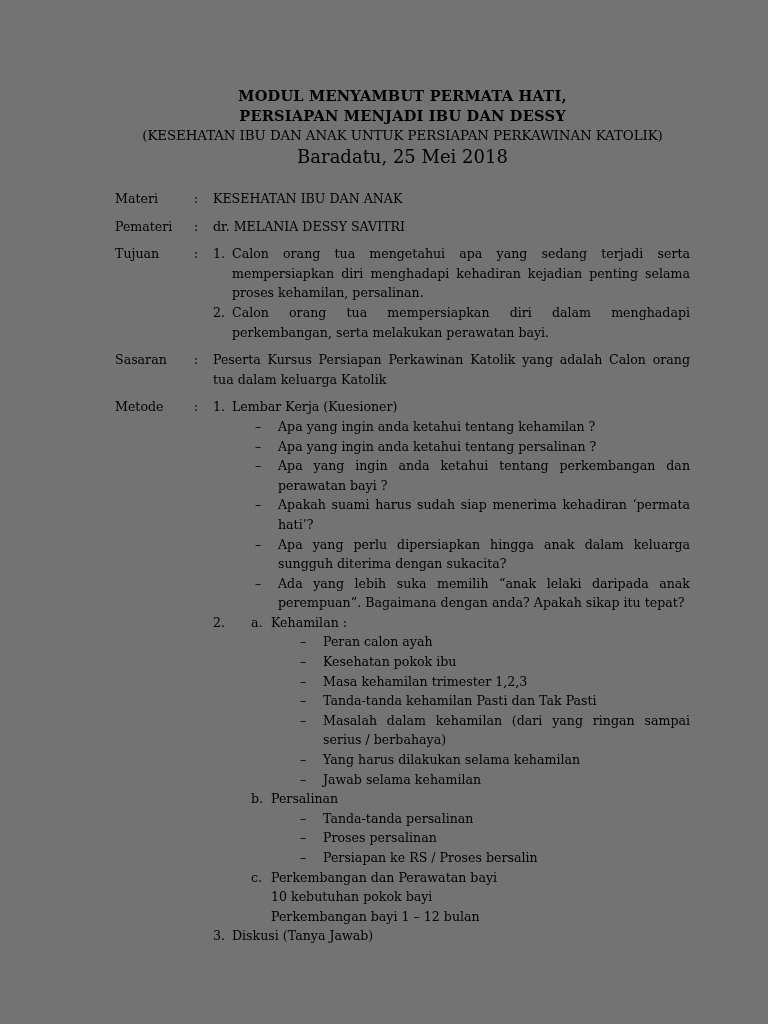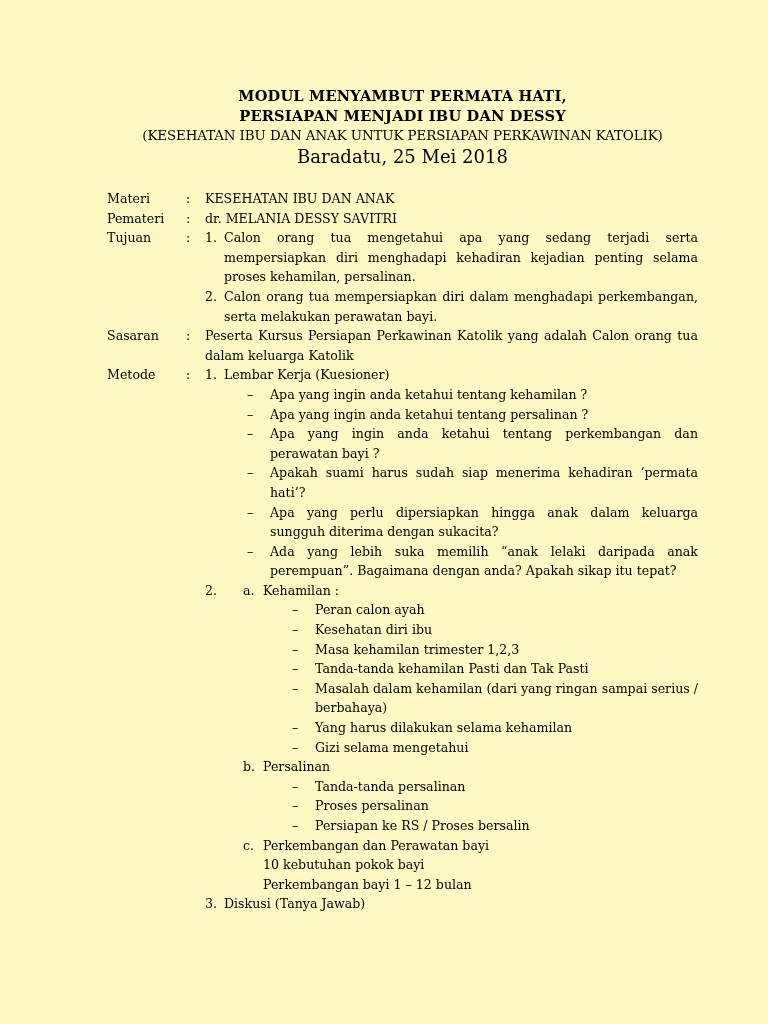--- a/index.html
+++ b/index.html
@@ -15,21 +15,21 @@
     color: #000000;
     -webkit-font-smoothing: antialiased;
   }
 
   .page {
     position: relative;
     width: 768px;
     height: 1024px;
     box-sizing: border-box;
     padding: 86px 70px 40px 107px;
-    background: #fef9c3;
+    background: #737373;
   }
 
   
   .title-block {
     text-align: center;
     margin: 0 0 22px 0;
   }
   .doc-title {
     font-weight: bold;
     font-size: 14.6px;
@@ -52,21 +52,21 @@
   }
 
   
   .fields {
     font-size: 12.6px;
     line-height: 19.6px;
   }
   .field-row {
     display: flex;
     align-items: flex-start;
-    margin: 0;
+    margin: 8px;
   }
   .field-label {
     flex: 0 0 79px;
     width: 79px;
   }
   .field-colon {
     flex: 0 0 19px;
     width: 19px;
   }
   .field-value {
@@ -213,41 +213,41 @@
                   <div class="marker alpha">a.</div>
                   <div class="li-body">
                     <div class="plain-line">Kehamilan :</div>
                     <div class="lst indent-dash-2">
                       <div class="li">
                         <div class="marker dash">–</div>
                         <div class="li-body justify">Peran calon ayah</div>
                       </div>
                       <div class="li">
                         <div class="marker dash">–</div>
-                        <div class="li-body justify">Kesehatan diri ibu</div>
+                        <div class="li-body justify">Kesehatan pokok ibu</div>
                       </div>
                       <div class="li">
                         <div class="marker dash">–</div>
                         <div class="li-body justify">Masa kehamilan trimester 1,2,3</div>
                       </div>
                       <div class="li">
                         <div class="marker dash">–</div>
                         <div class="li-body justify">Tanda-tanda kehamilan Pasti dan Tak Pasti</div>
                       </div>
                       <div class="li">
                         <div class="marker dash">–</div>
                         <div class="li-body justify">Masalah dalam kehamilan (dari yang ringan sampai serius / berbahaya)</div>
                       </div>
                       <div class="li">
                         <div class="marker dash">–</div>
                         <div class="li-body justify">Yang harus dilakukan selama kehamilan</div>
                       </div>
                       <div class="li">
                         <div class="marker dash">–</div>
-                        <div class="li-body justify">Gizi selama mengetahui</div>
+                        <div class="li-body justify">Jawab selama kehamilan</div>
                       </div>
                     </div>
                   </div>
                 </div>
 
                 <div class="li">
                   <div class="marker alpha">b.</div>
                   <div class="li-body">
                     <div class="plain-line">Persalinan</div>
                     <div class="lst indent-dash-2">

